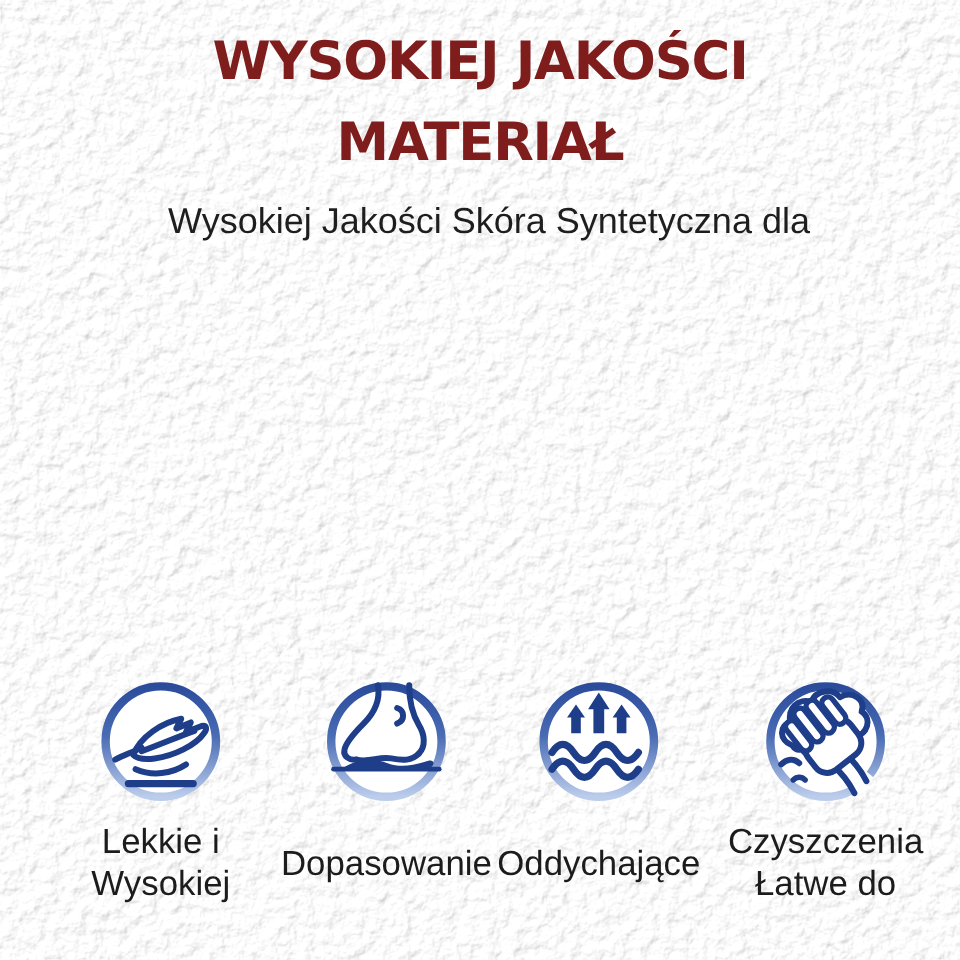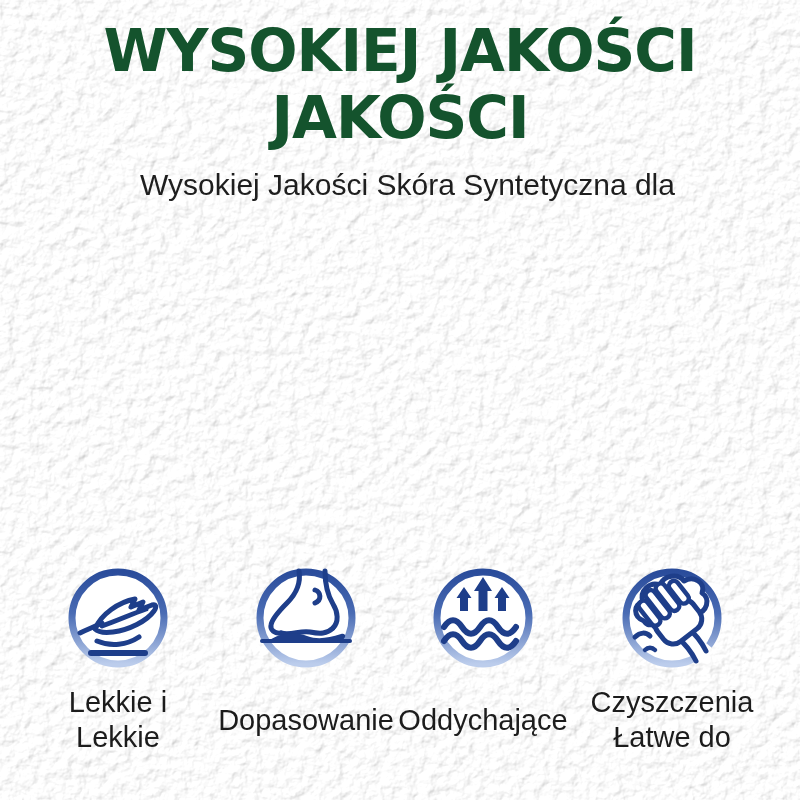--- a/index.html
+++ b/index.html
@@ -4,29 +4,29 @@
 <style>
   html,body{margin:0;padding:0;background:#dcdcdc;}
   .stage{
     position:relative;width:800px;height:800px;overflow:hidden;
     font-family:"Liberation Sans",sans-serif;background:#f2f2f2;
   }
   .bg{position:absolute;top:0;left:0;width:800px;height:800px;display:block;}
   .header{position:absolute;top:18px;left:0;width:800px;text-align:center;}
   .title{
     margin:0;font-family:"DejaVu Sans",sans-serif;font-weight:bold;
-    font-size:58px;line-height:67px;letter-spacing:-1px;color:#14532d;
+    font-size:44px;line-height:67px;letter-spacing:-1px;color:#7f1d1d;
   }
   .title-line{display:block;}
   .subtitle{
     margin:14px 0 0 0;font-size:30px;line-height:38px;color:#1e1e1e;
     font-weight:400;
   }
   .subtitle span{display:block;padding-left:15px;}
-  .features{position:absolute;top:0;left:0;width:652px;height:800px;}
+  .features{position:absolute;top:0;left:16px;width:652px;height:800px;}
   .feature{position:absolute;top:566px;width:200px;display:flex;flex-direction:column;align-items:center;}
   .feature:nth-child(1){left:18px;}
   .feature:nth-child(2){left:206px;}
   .feature:nth-child(3){left:383px;}
   .feature:nth-child(4){left:572px;}
   .badge{width:104px;height:104px;}
   .badge svg{display:block;width:104px;height:104px;}
   .feature-label{
     margin-top:12px;height:76px;display:flex;flex-direction:column;
     justify-content:center;align-items:center;text-align:center;
@@ -53,21 +53,21 @@
       </linearGradient>
     </defs>
     <rect width="800" height="800" fill="#f3f3f3"></rect>
     <rect width="800" height="800" filter="url(#leather)"></rect>
     <rect width="800" height="800" fill="rgba(255,255,255,0.30)"></rect>
   </svg>
 
   <header class="header">
     <h1 class="title">
       <span class="title-line">WYSOKIEJ JAKOŚCI</span>
-      <span class="title-line">JAKOŚCI</span>
+      <span class="title-line">MATERIAŁ</span>
     </h1>
     <p class="subtitle">
       <span>Wysokiej Jakości Skóra Syntetyczna dla</span>
     </p>
   </header>
 
   <section class="features">
 
     <div class="feature">
       <div class="badge">
@@ -77,21 +77,21 @@
             <path d="M14,67 C22,63 28,61 36,57"></path>
             <path d="M29,63 C35,48 53,36 69,33 L65,41 L77,36 L73,44 L86,39 C90,38 91,41 88,45 C81,55 63,64 47,66 C39,67 32,66 29,63 Z"></path>
             <path d="M36,60 C50,55 66,48 80,43"></path>
             <path d="M31,75 C45,81 61,79 73,71"></path>
             <path d="M25,87 L79,87" stroke-width="6"></path>
           </g>
         </svg>
       </div>
       <div class="feature-label">
         <div>Lekkie i</div>
-        <div>Lekkie</div>
+        <div>Wysokiej</div>
       </div>
     </div>
 
     <div class="feature">
       <div class="badge">
         <svg viewBox="0 0 104 104">
           <circle cx="52" cy="52" r="46" fill="#ffffff" stroke="url(#ringGrad)" stroke-width="7"></circle>
           <g fill="none" stroke="#1e3e8a" stroke-width="5" stroke-linecap="round" stroke-linejoin="round">
             <path d="M45,5 C47,17 43,27 33,37 C25,45 18,53 17,59 C16,64 21,68 27,67"></path>
             <path d="M27,67 C37,70 46,64 56,66 C66,68 73,68 79,62"></path>

